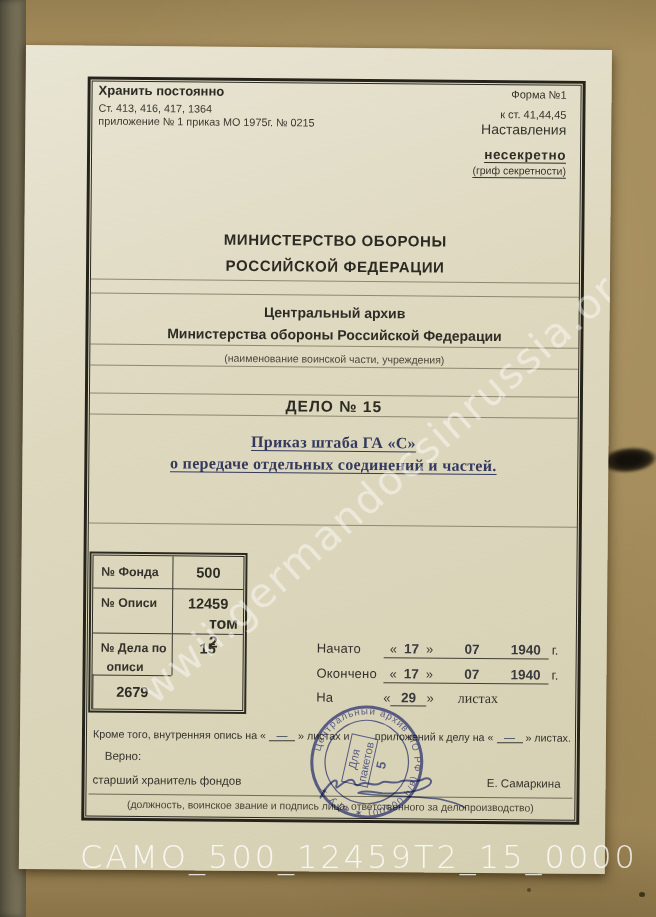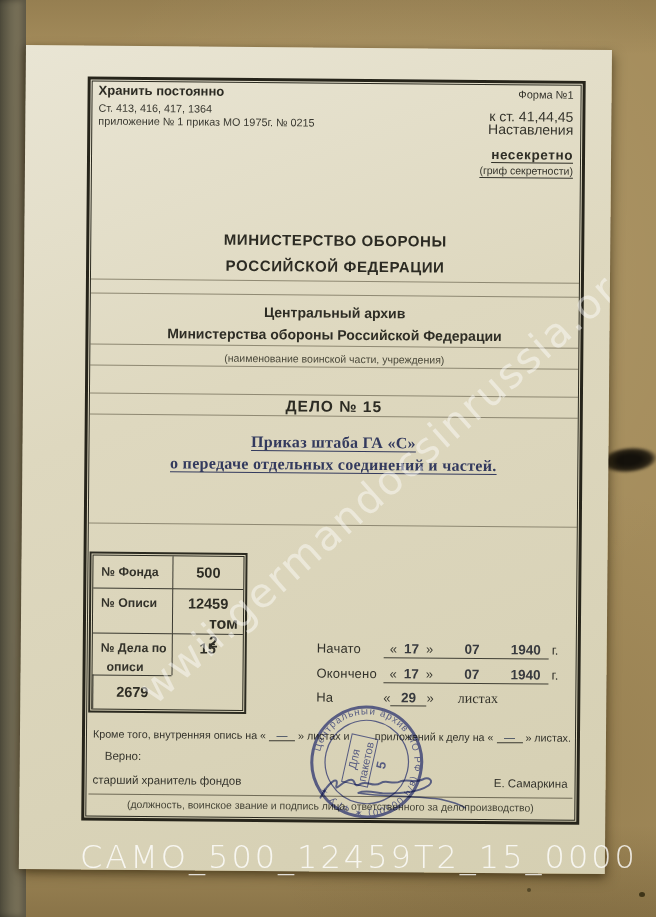--- a/index.html
+++ b/index.html
@@ -31,21 +31,21 @@
     transform:rotate(0.5deg);transform-origin:top left;
     box-shadow:2px 5px 12px rgba(45,34,10,.5), -2px 2px 6px rgba(45,34,10,.3);
     overflow:hidden;}
 
   .frame{position:absolute;left:62px;top:31px;width:498px;height:744px;
     border:3px solid #26241a;box-sizing:border-box;color:#35342c;}
   .frame::after{content:'';position:absolute;inset:1px;border:1px solid #2b2a20;pointer-events:none;}
   .rule{position:absolute;left:2px;right:2px;height:0;border-top:1px solid #8e8872;}
   .t{position:absolute;white-space:nowrap;}
   .ctr{left:0;width:100%;text-align:center;}
-  .rgt{right:9px;text-align:right;}
+  .rgt{right:16px;text-align:right;}
   .small{font-size:10.8px;color:#3a3931;}
   .b{font-weight:bold;}
   .u{text-decoration:underline;text-underline-offset:3px;}
 
   
   .itable{position:absolute;left:3px;top:472px;width:158px;height:161px;
     border:2.5px solid #2b2a20;box-sizing:border-box;}
   .itable::after{content:'';position:absolute;inset:1px;border:1px solid #2b2a20;pointer-events:none;}
   .igrid{position:absolute;inset:2px;display:grid;grid-template-columns:79px 1fr;
     grid-template-rows:32px 45px 42px 1fr;}
@@ -101,21 +101,21 @@
 <div class="speck sp3"></div>
 
 <div class="paper">
   <div class="frame">
 
     <div class="t b" style="left:8px;top:3px;font-size:13px;color:#2c2b23;">Хранить  постоянно</div>
     <div class="t small" style="left:8px;top:22px;">Ст. 413, 416, 417, 1364</div>
     <div class="t small" style="left:8px;top:35px;">приложение № 1 приказ МО 1975г.  № 0215</div>
 
     <div class="t rgt" style="top:5px;font-size:11px;">Форма №1</div>
-    <div class="t rgt" style="top:25px;font-size:14px;">к ст. 41,44,45</div>
+    <div class="t rgt" style="top:25px;font-size:11px;">к ст. 41,44,45</div>
     <div class="t rgt" style="top:38px;font-size:14px;">Наставления</div>
     <div class="t rgt u" style="top:64px;font-size:13.5px;font-weight:600;letter-spacing:.6px;color:#2f2e26;">несекретно</div>
     <div class="t rgt u" style="top:81px;font-size:10.5px;">(гриф секретности)</div>
 
     <div class="t ctr b" style="top:150px;font-size:15px;letter-spacing:.6px;color:#2c2b23;">МИНИСТЕРСТВО ОБОРОНЫ</div>
     <div class="t ctr b" style="top:176px;font-size:15px;letter-spacing:.6px;color:#2c2b23;">РОССИЙСКОЙ ФЕДЕРАЦИИ</div>
 
     <div class="rule" style="top:199px;"></div>
     <div class="rule" style="top:213px;"></div>
 

